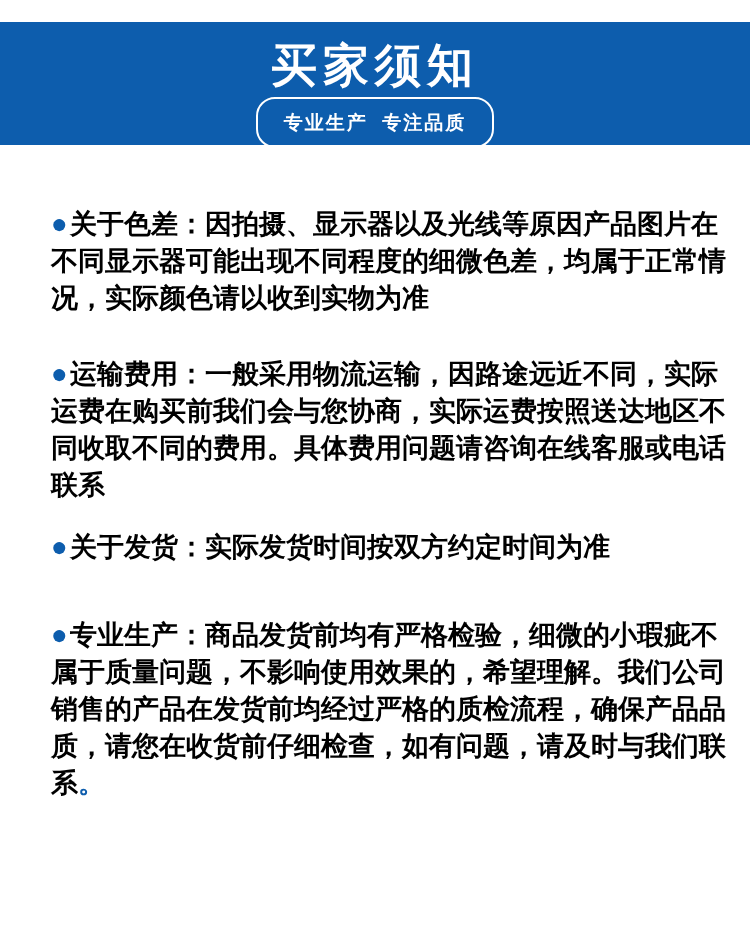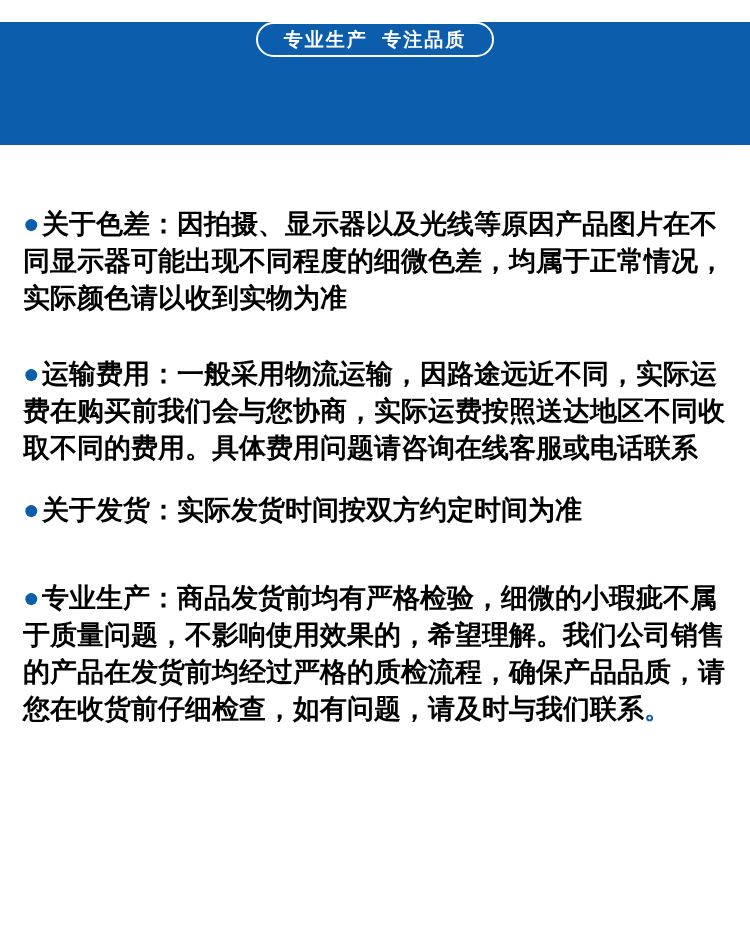--- a/index.html
+++ b/index.html
@@ -22,36 +22,37 @@
     padding-top: 20px;
     font-size: 46px;
     line-height: 1;
     letter-spacing: 6px;
     color: #ffffff;
     font-weight: bold;
   }
   .pill {
     margin: 9px auto 0;
     display: table;
-    padding: 0 26px;
+    padding: 8px 26px;
     height: 34px;
     line-height: 31px;
     border: 2px solid #ffffff;
     border-radius: 19px;
     color: #ffffff;
     font-size: 19px;
     font-weight: bold;
     letter-spacing: 2px;
     white-space: pre;
   }
   .notices {
     padding: 0 23px;
     font-size: 27px;
     font-weight: bold;
     color: #000000;
+    margin-left: 28px;
   }
   .notice {
     margin: 0;
     line-height: 37px;
     text-align: left;
   }
   .notice.n1 { margin-top: 60px; }
   .notice.n2 { margin-top: 26px; }
   .notice.n3 { margin-top: 24px; }
   .notice.n4 { margin-top: 38px; }
@@ -62,20 +63,21 @@
     margin-right: 2px;
   }
   .accent { color: #0d5dad; }
 </style>
 </head>
 <body>
 
 <div>
 
   <header class="banner">
+    <h1>买家须知</h1>
     <div class="pill">
       <span>专业生产  专注品质</span>
     </div>
   </header>
 
   <main class="notices">
 
     <p class="notice n1">
       <span class="bullet">●</span><span>关于色差：</span><span>因拍摄、显示器以及光线等原因产品图片在不同显示器可能出现不同程度的细微色差，均属于正常情况，实际颜色请以收到实物为准</span>
     </p>

